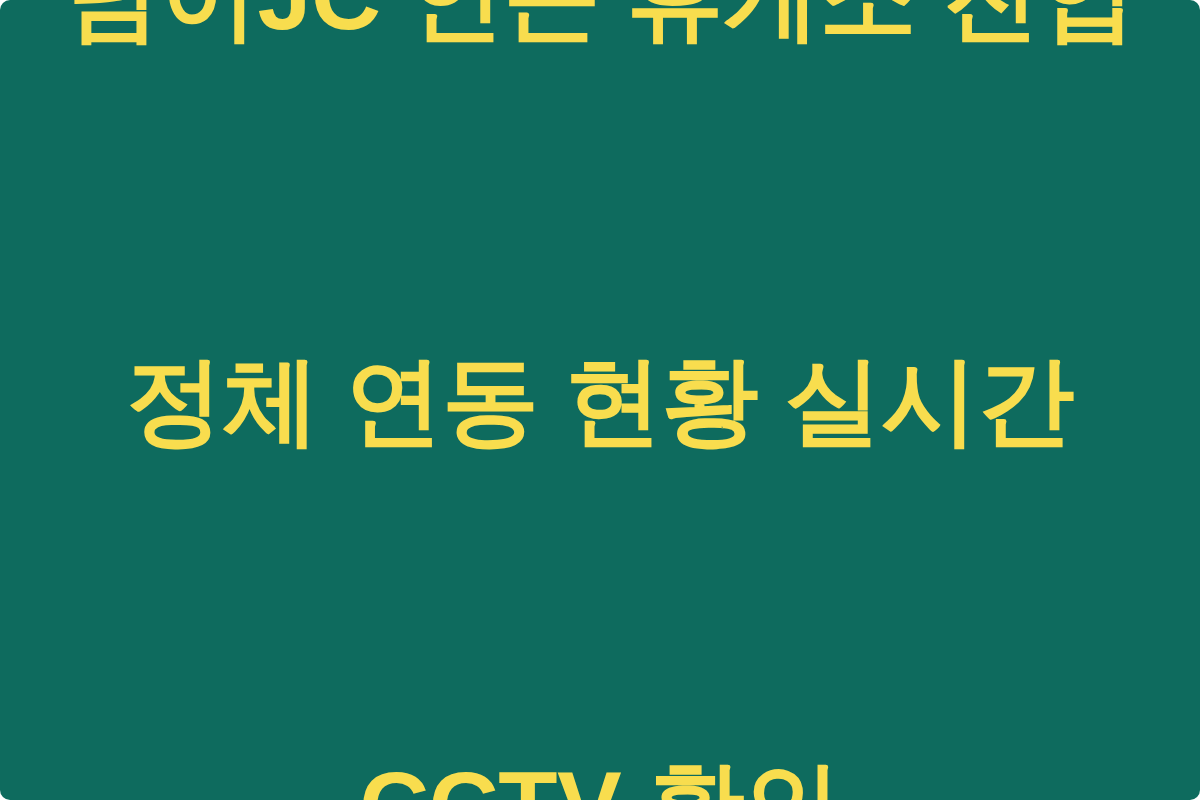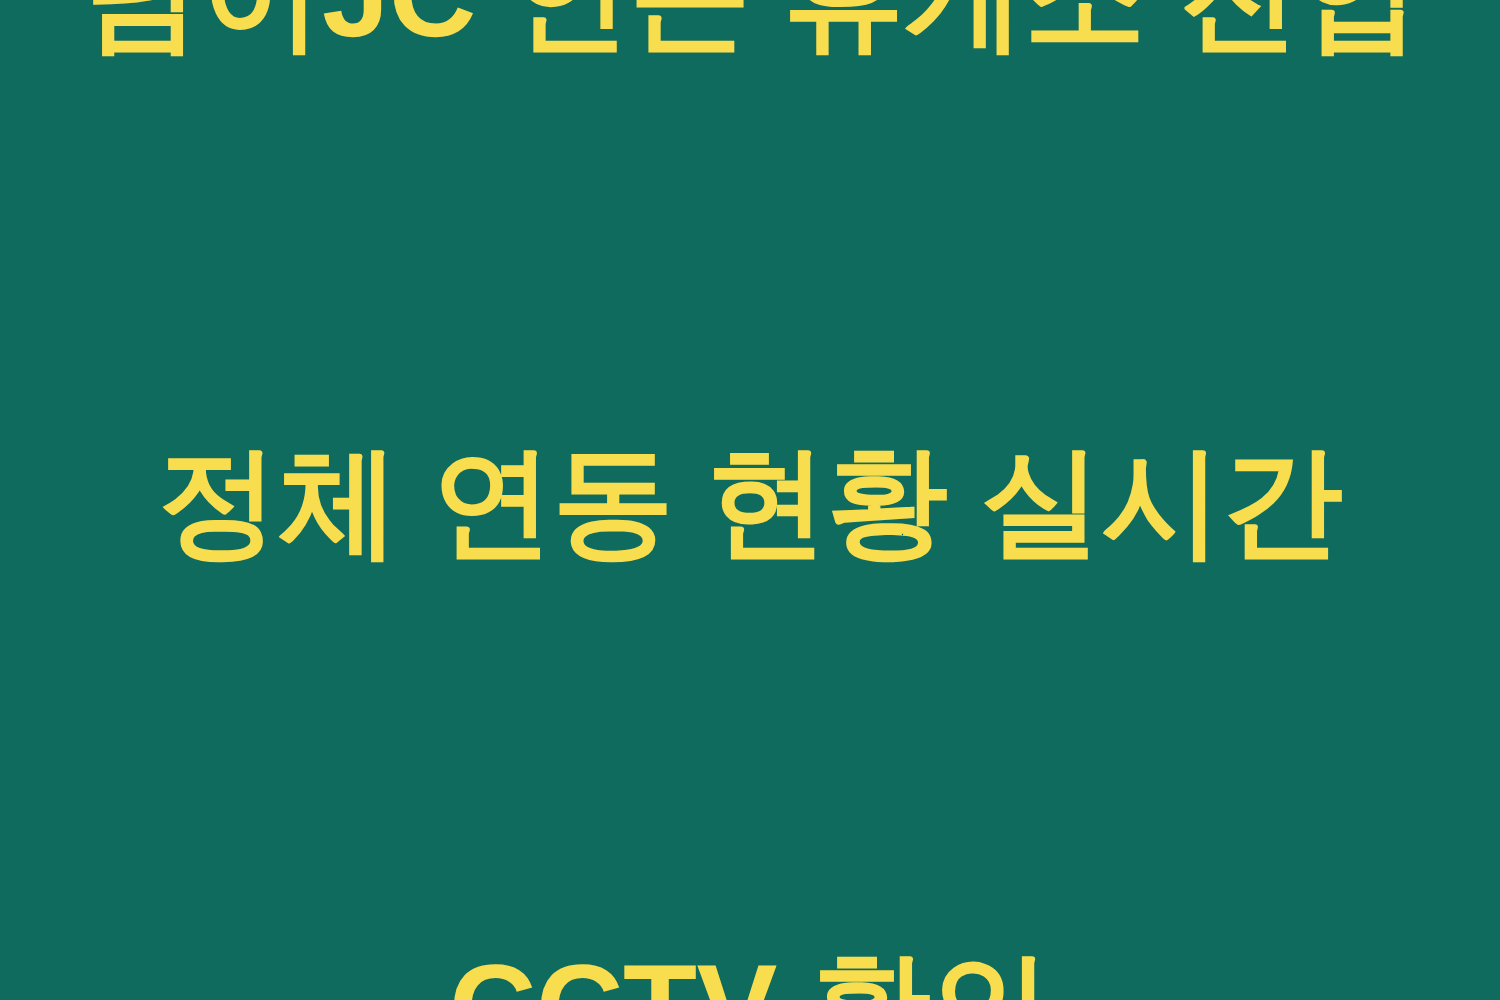--- a/index.html
+++ b/index.html
@@ -48,21 +48,21 @@
     display: block;
     white-space: nowrap;
   }
 
   
   .headline-line + .headline-line { margin-top: 0; }
 </style>
 </head>
 <body>
 
-<div id="banner" style="background: rgb(14, 107, 94);">
+<div id="banner" style="background: rgb(14, 107, 94); border-radius: 10px;">
 
   <h1 id="headline" style="color: rgb(248, 221, 78); font-size: 97px; line-height: 135px; text-align: center;">
 
     <span class="headline-line">남이JC 인근 휴게소 진입</span>
 
     <span class="headline-line">정체 연동 현황 실시간</span>
 
     <span class="headline-line">CCTV 확인</span>
 
   </h1>

